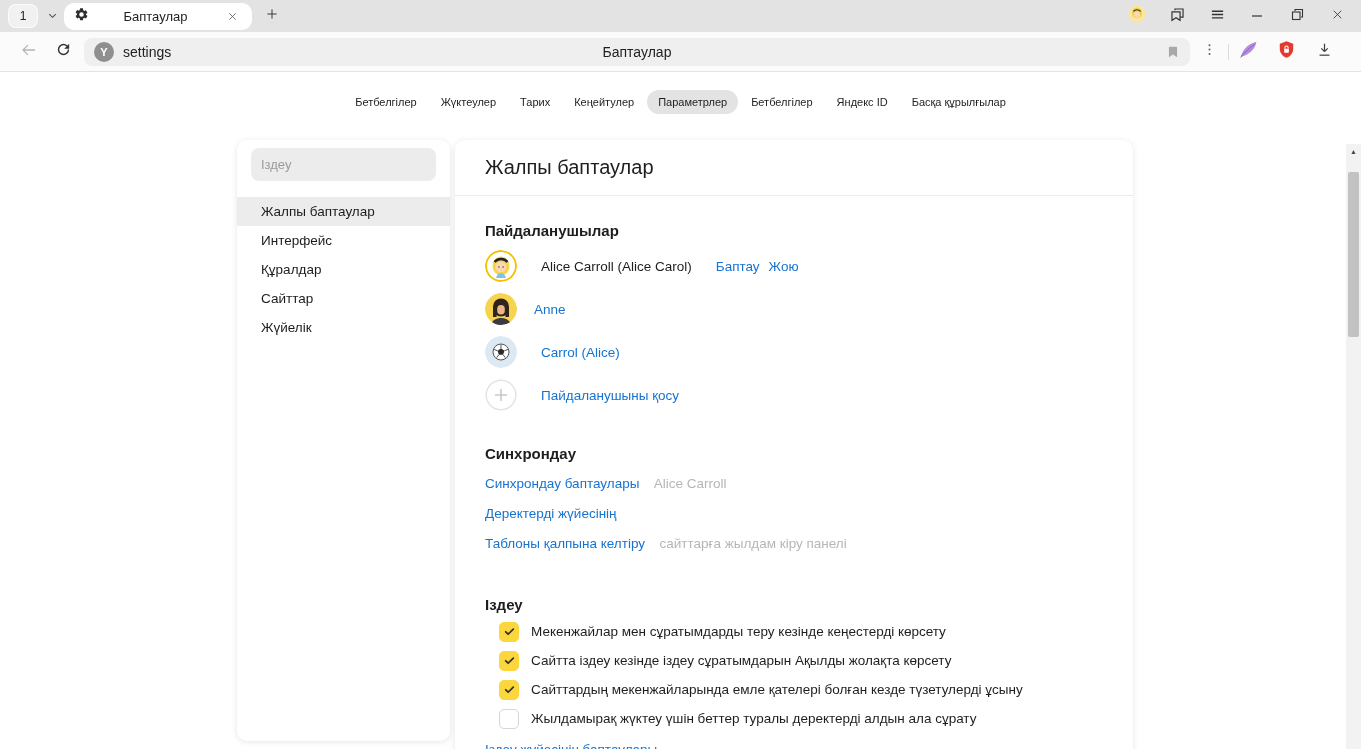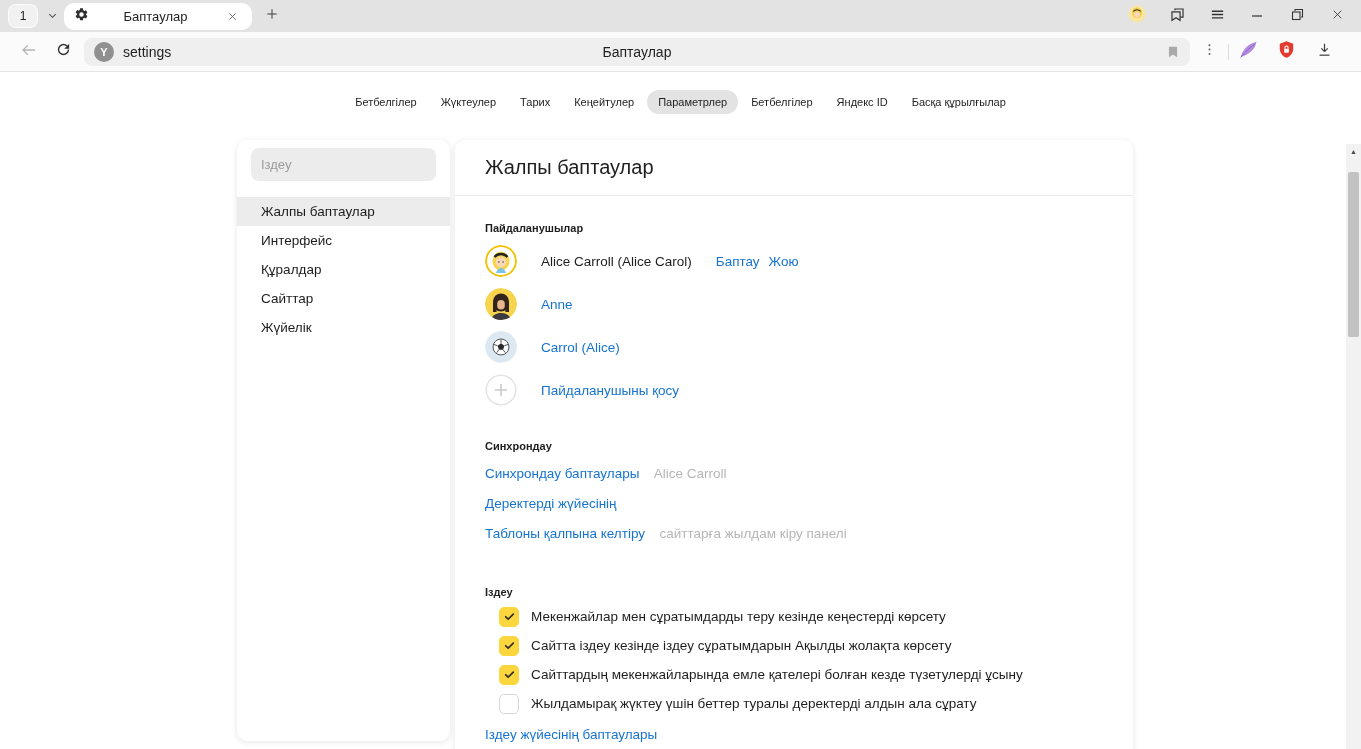--- a/index.html
+++ b/index.html
@@ -48,21 +48,21 @@
   .search-input { display:block; margin:8px 14px 0; width:185px; height:33px; background:#ececec; border:none;
     border-radius:8px; padding:0 10px; font-size:13px; color:#222; font-family:inherit; outline:none; }
   .search-input::placeholder { color:#9b9b9b; }
   .side-list { margin-top:16px; }
   .side-item { height:29px; display:flex; align-items:center; padding-left:24px; font-size:13.5px; color:#1c1c1c; cursor:default; }
   .side-item.selected { background:#ececec; }
 
   .main { left:455px; top:68px; width:678px; height:760px; }
   .main-header { padding:16px 30px; font-size:20px; line-height:23px; color:#1e1e1e; border-bottom:1px solid #ececec; }
   .sec { padding:0 30px; }
-  .sec-title { font-size:11px; font-weight:bold; color:#1e1e1e; }
+  .sec-title { font-size:15px; font-weight:bold; color:#1e1e1e; }
   .t-users { margin-top:26px; }
   .user-row { display:flex; align-items:center; margin-top:11px; height:32px; }
   .avatar { width:32px; height:32px; border-radius:50%; overflow:hidden; flex:0 0 32px; }
   .user-name { margin-left:24px; font-size:13.5px; color:#1e1e1e; }
   .link { color:#1673d1; font-size:13.5px; cursor:pointer; text-decoration:none; }
   .user-action { margin-left:24px; }
   .user-action + .user-action { margin-left:9px; }
   .t-sync { margin-top:34px; }
   .sync-row { margin-top:12px; line-height:17px; }
   .note { color:#b6b6b6; font-size:13.5px; margin-left:10px; }
@@ -247,21 +247,21 @@
 
         <div class="user-row">
           <span class="avatar"><svg width="32" height="32" viewBox="0 0 32 32">
                 <circle cx="16" cy="16" r="16" fill="#f6d44d"></circle>
                 <rect x="8" y="5.5" width="16" height="18" rx="8" fill="#33241b"></rect>
                 <rect x="12.2" y="12" width="7.6" height="9.5" rx="3.8" fill="#e8b68a"></rect>
                 <rect x="8" y="14" width="3.6" height="10" fill="#33241b"></rect>
                 <rect x="20.4" y="14" width="3.6" height="10" fill="#33241b"></rect>
                 <path d="M6 32c1.2-5 5.2-7 10-7s8.8 2 10 7z" fill="#3a3a40"></path>
               </svg></span>
-          <a class="link" style="margin-left:24px">Anne</a>
+          <a class="link" style="margin-left:17px">Anne</a>
         </div>
 
         <div class="user-row">
           <span class="avatar"><svg width="32" height="32" viewBox="0 0 32 32">
                 <circle cx="16" cy="16" r="16" fill="#dce9f3"></circle>
                 <circle cx="16" cy="16" r="8" fill="#fff" stroke="#555" stroke-width="1"></circle>
                 <path d="M16 12.2l3.4 2.5-1.3 4h-4.2l-1.3-4z" fill="#2b2b2b"></path>
                 <path d="M16 12.2V8.5M19.4 14.7l3.6-1.2M18.1 18.7l2.2 3M13.9 18.7l-2.2 3M12.6 14.7L9 13.5" stroke="#555" stroke-width="1"></path>
               </svg></span>
           <a class="link" style="margin-left:24px">Carrol (Alice)</a>

